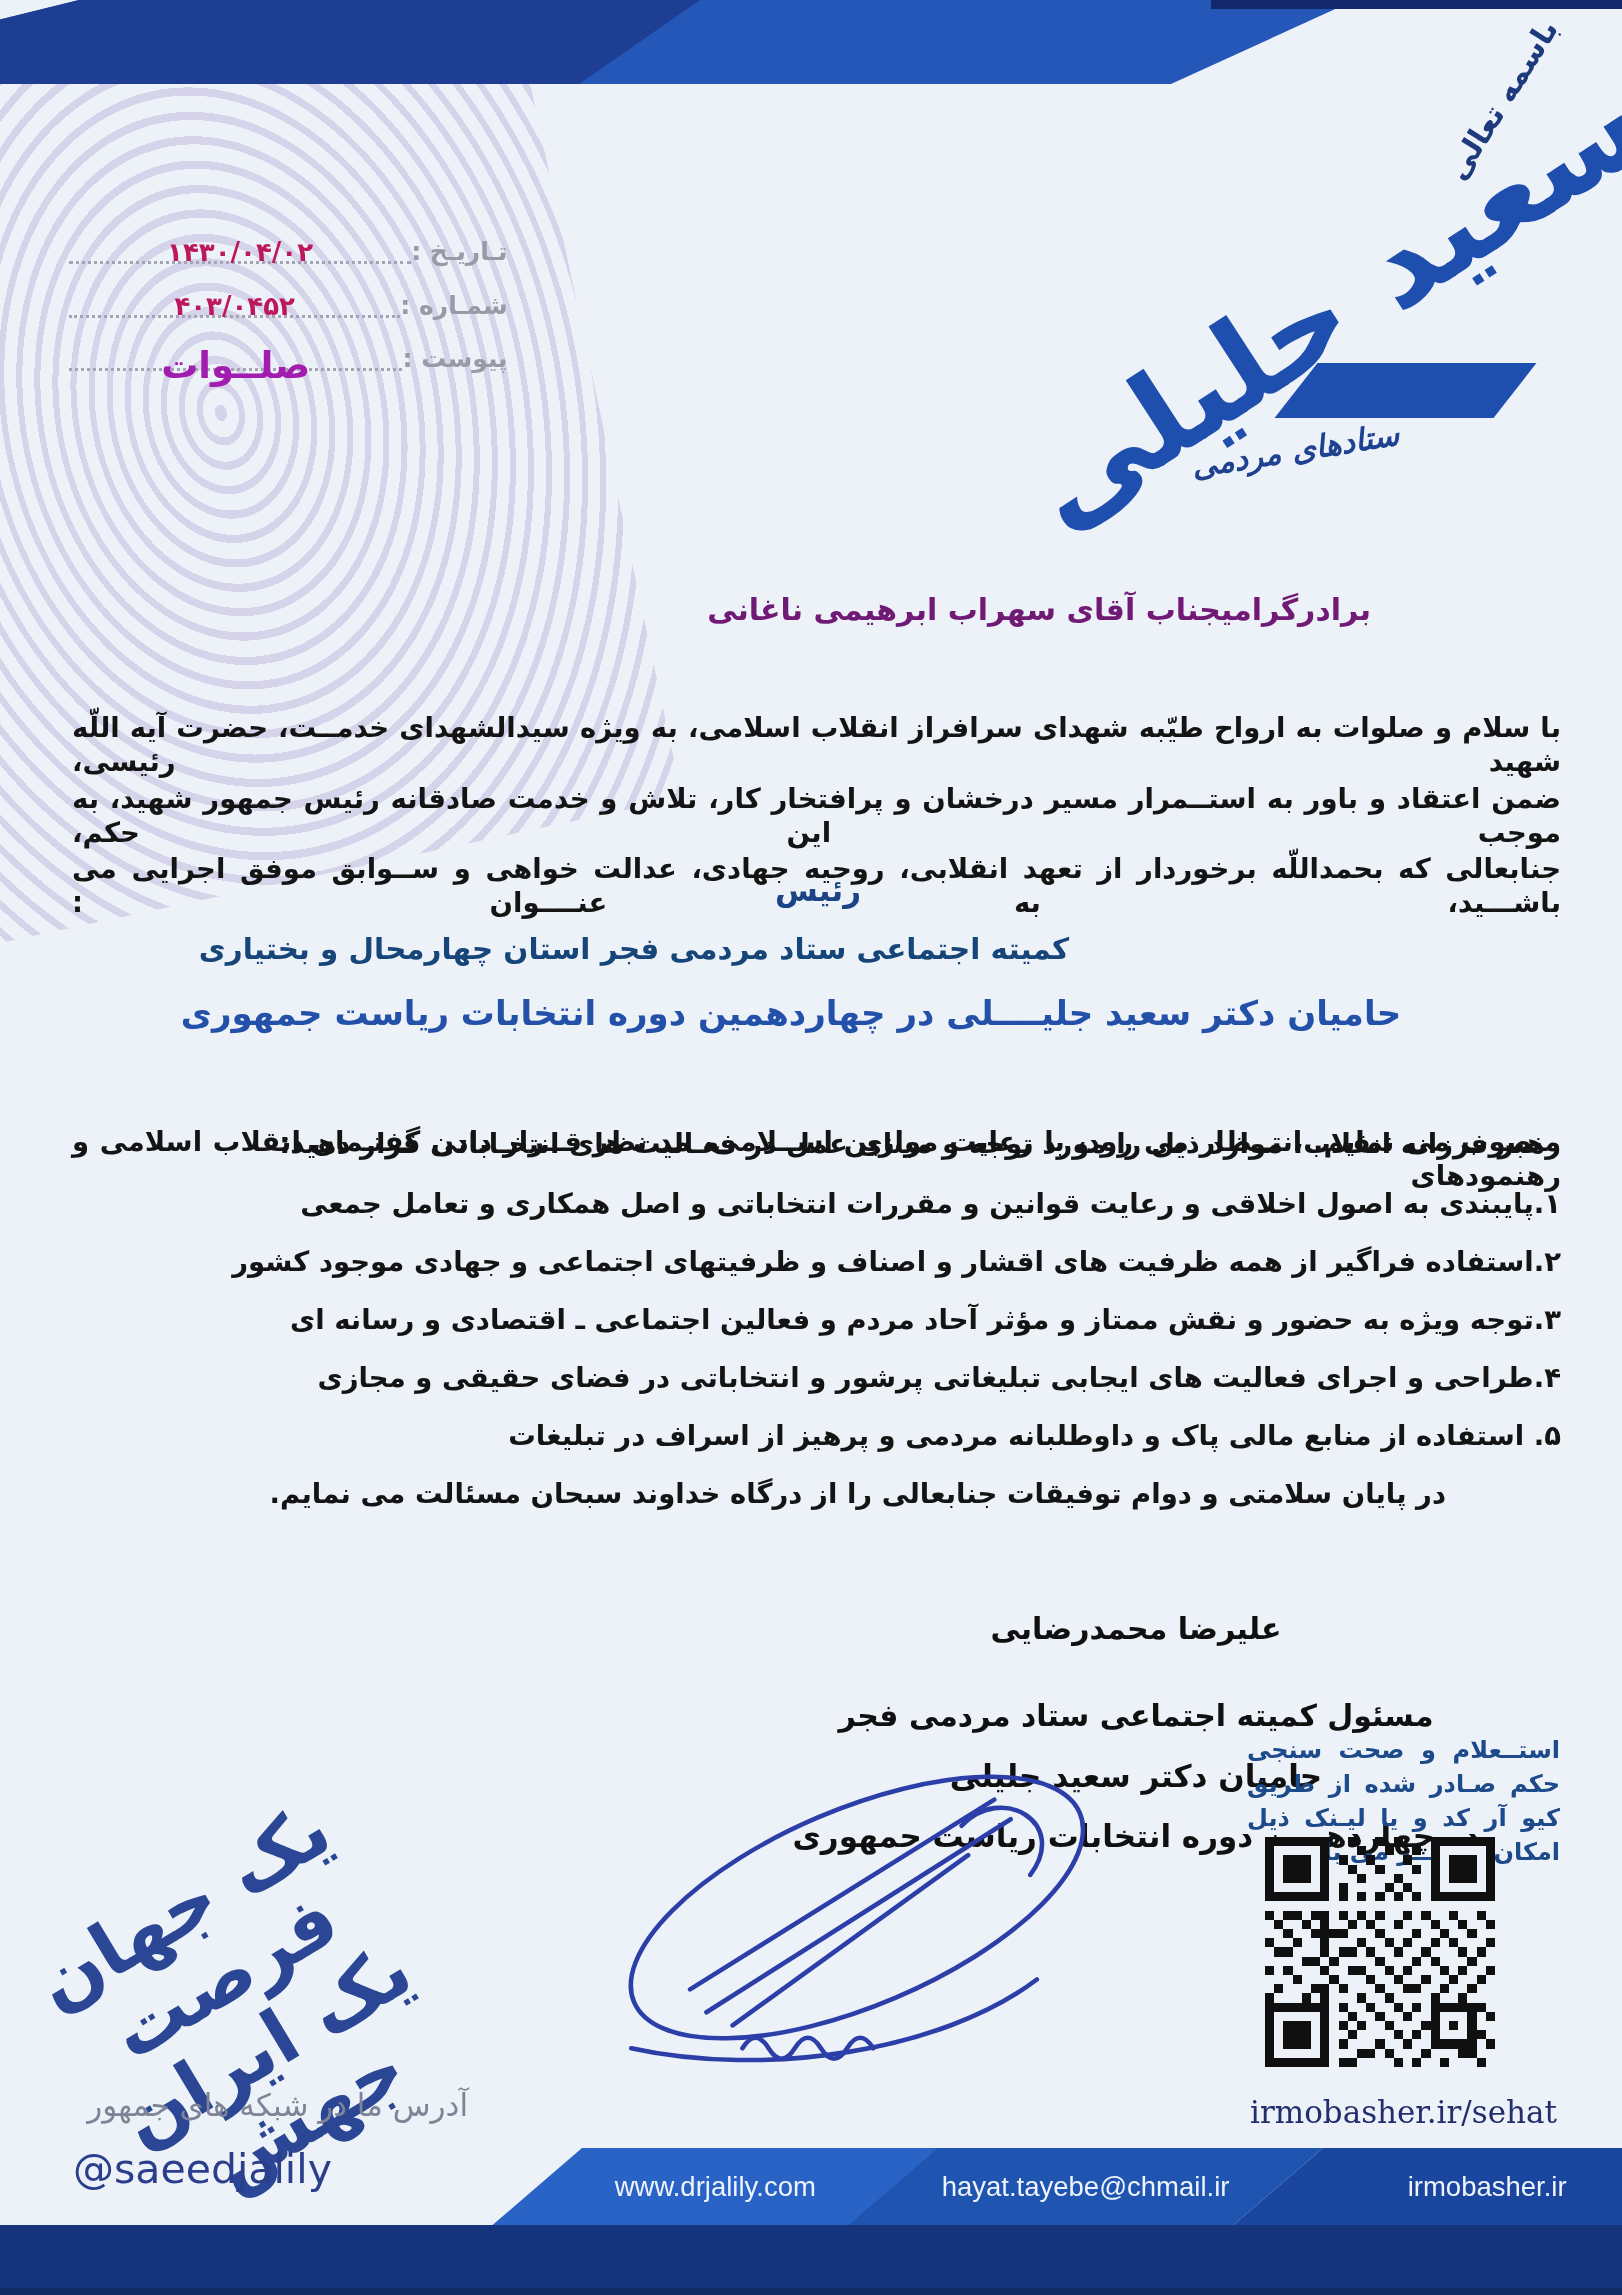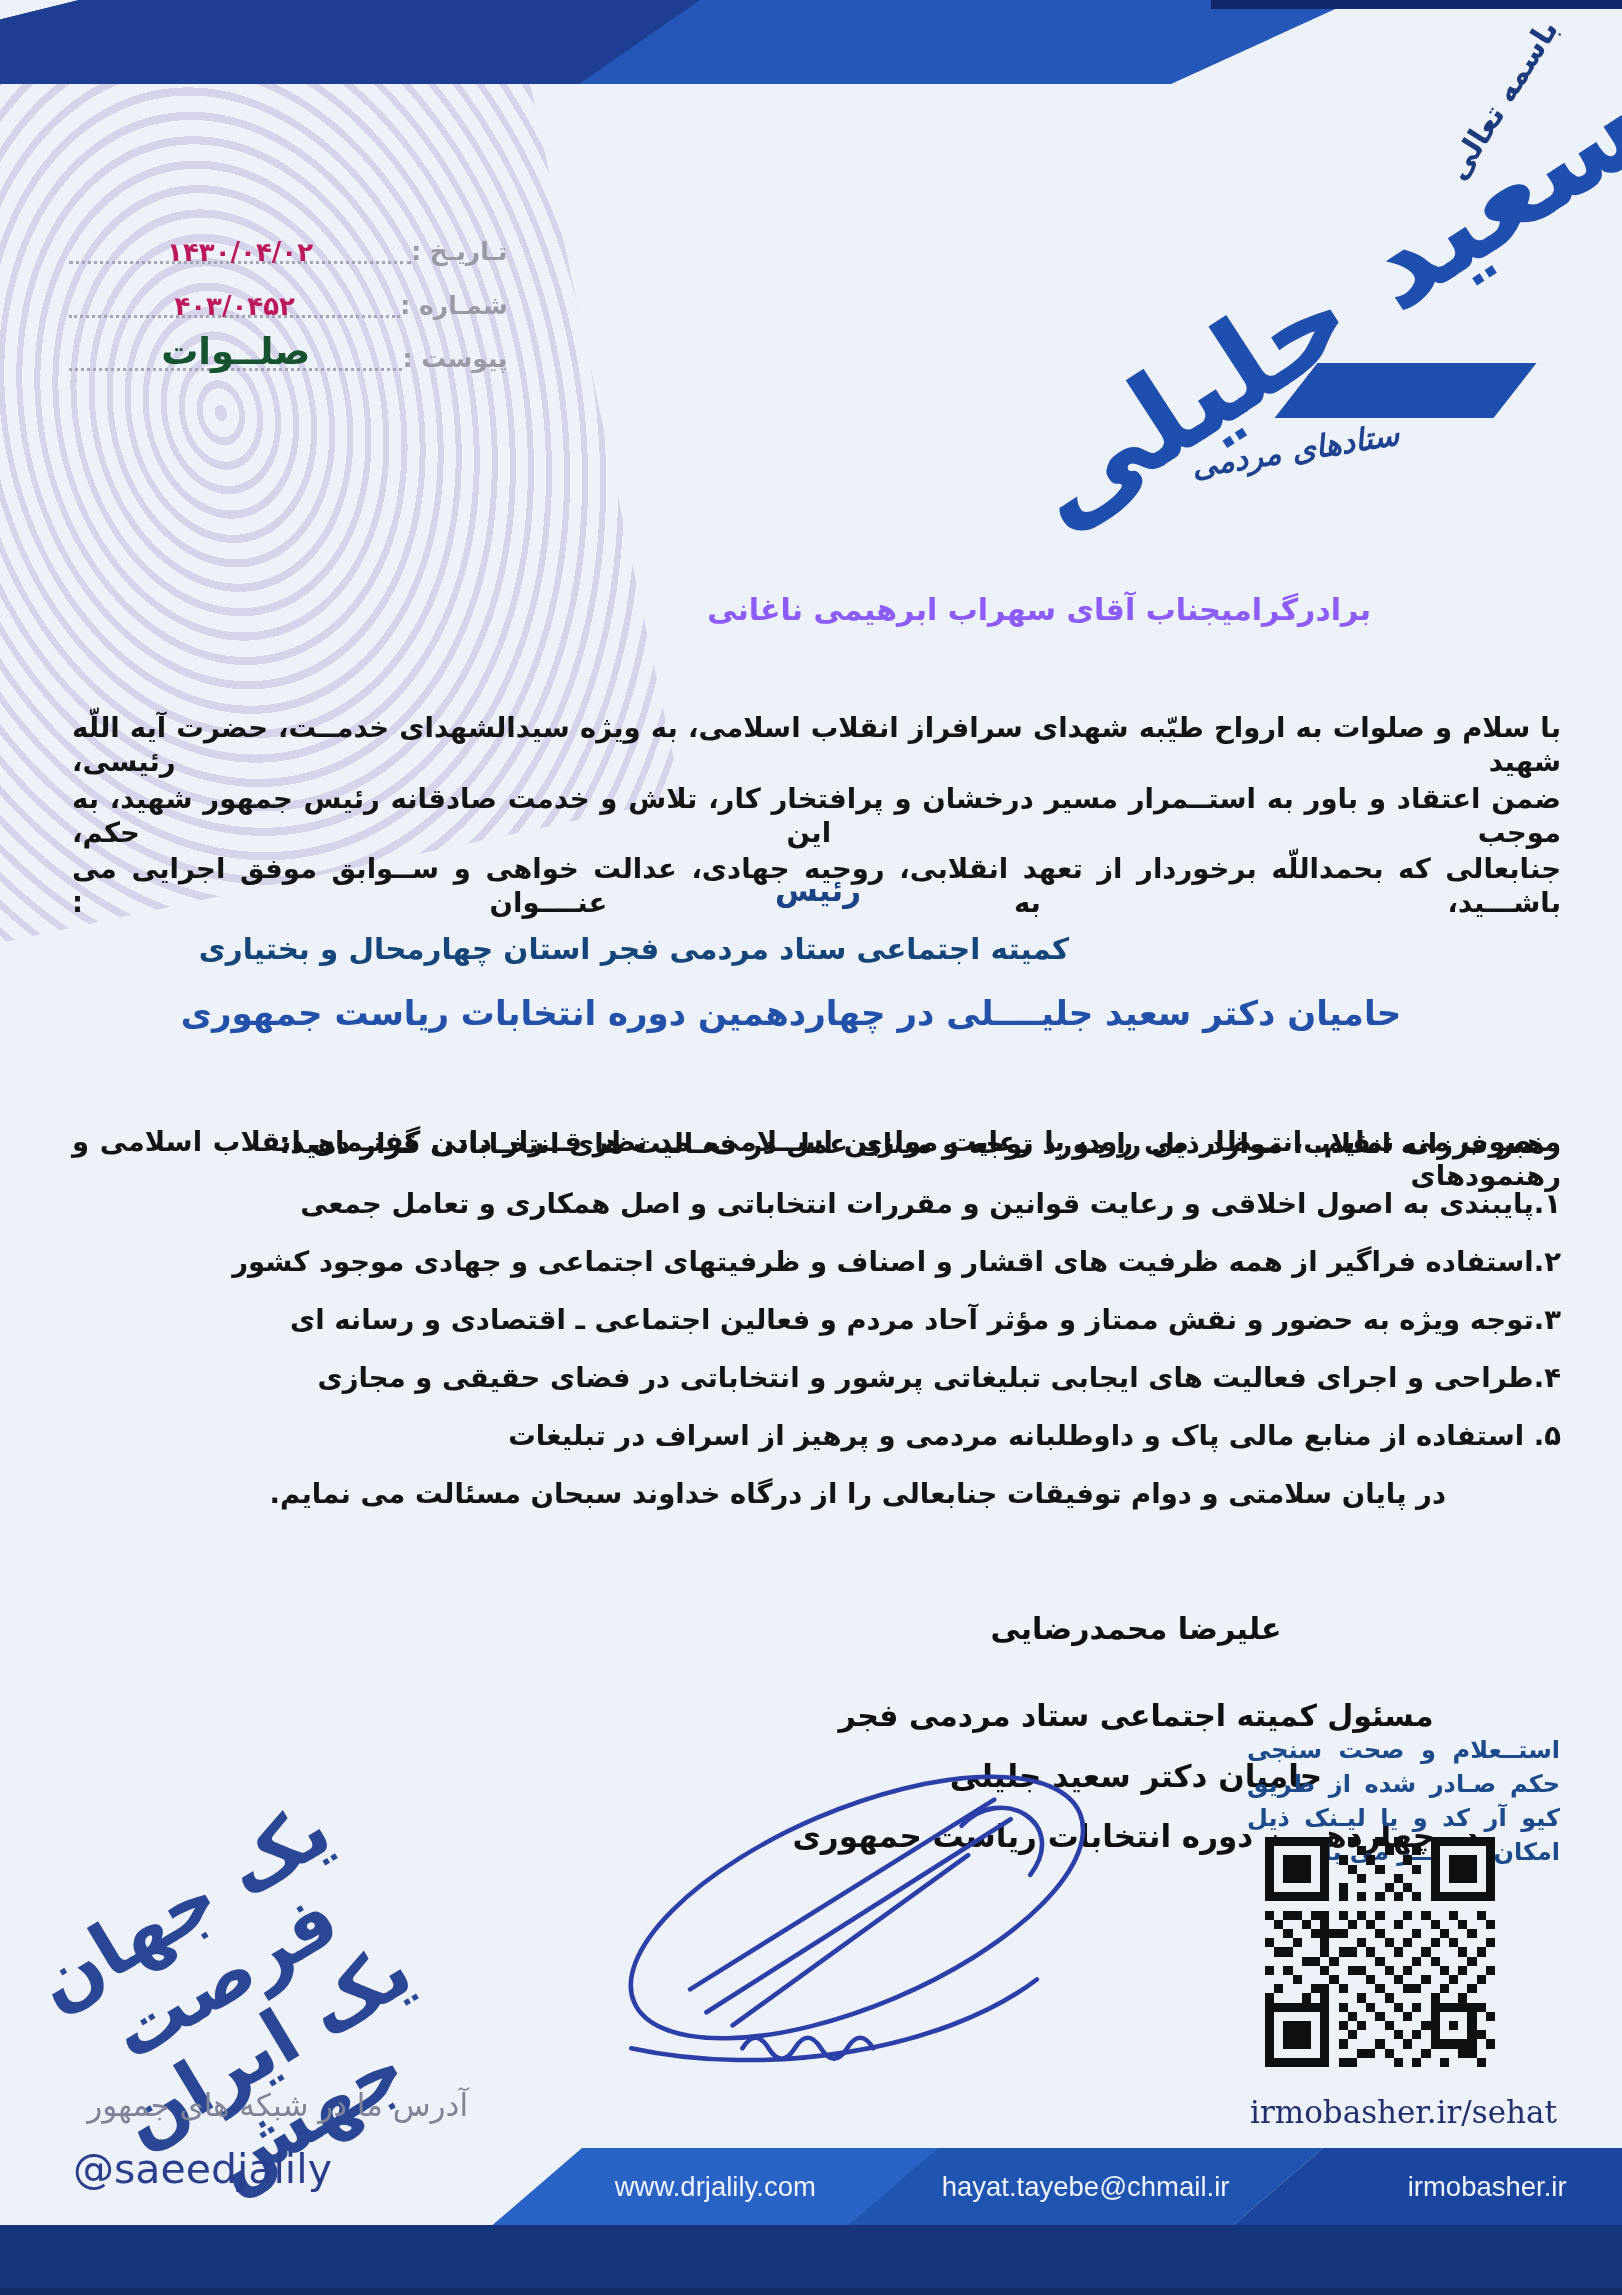--- a/index.html
+++ b/index.html
@@ -28,23 +28,23 @@
   .logo-main{left:1060px;top:164px;width:550px;height:281px;display:flex;align-items:center;justify-content:center;
     color:#1f4fae;font-size:121px;font-weight:bold;transform:rotate(-33deg);white-space:nowrap;}
   .logo-bar{left:1296px;top:363px;width:219px;height:55px;background:#1f4fae;transform:skewX(-38deg);}
   .logo-sub{left:1191px;top:432px;width:209px;color:#1e4190;font-size:31px;font-weight:bold;
     transform:rotate(-9deg);white-space:nowrap;text-align:center;font-style:italic;}
   
   .meta-row{left:69px;width:445px;height:39px;display:flex;align-items:flex-end;}
   .meta-label{font-size:25px;font-weight:600;color:#9a9aa6;white-space:nowrap;padding-right:6.5px;line-height:1;}
   .meta-dots{flex:1;border-bottom:3.3px dotted #a4a4b4;text-align:center;line-height:1;}
   .meta-val{font-size:26px;font-weight:bold;color:#be185d;position:relative;top:3.9px;}
-  .meta-val-attach{font-size:37px;color:#14532d;top:2px;}
-  
-  .addr{right:252px;top:592px;font-size:30px;font-weight:bold;color:#8b5cf6;white-space:nowrap;}
+  .meta-val-attach{font-size:37px;color:#a21caf;top:16px;}
+  
+  .addr{right:252px;top:592px;font-size:30px;font-weight:bold;color:#701a75;white-space:nowrap;}
   .bline{left:72px;width:1489px;font-size:27.5px;font-weight:bold;color:#141414;line-height:1.25;}
   .j{text-align:justify;text-align-last:justify;}
   .r{text-align:right;}
   .h-center{transform:translateX(50%);white-space:nowrap;font-weight:bold;text-align:center;}
   .h1{right:805px;top:872px;font-size:31px;color:#1c4386;}
   .h2{right:989px;top:932px;font-size:29.4px;color:#164579;}
   .h3{right:832px;top:993px;font-size:34px;color:#2350a8;}
   
   .sig-line{font-weight:bold;color:#101010;white-space:nowrap;transform:translateX(50%);text-align:center;}
   .sig-name{right:487px;top:1611px;font-size:30px;}

